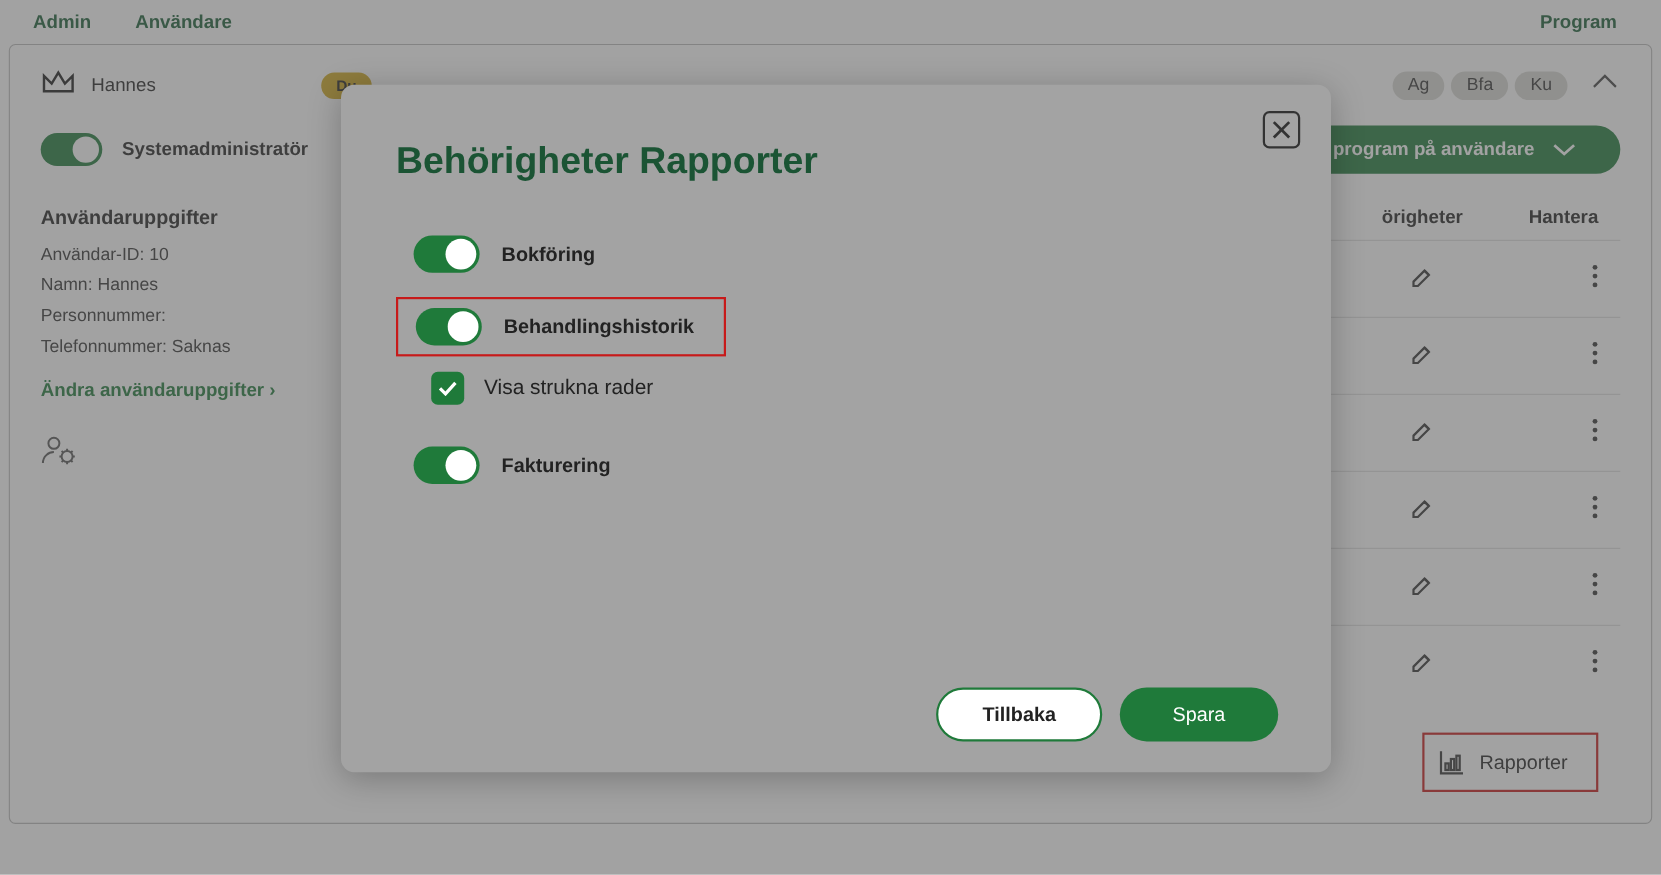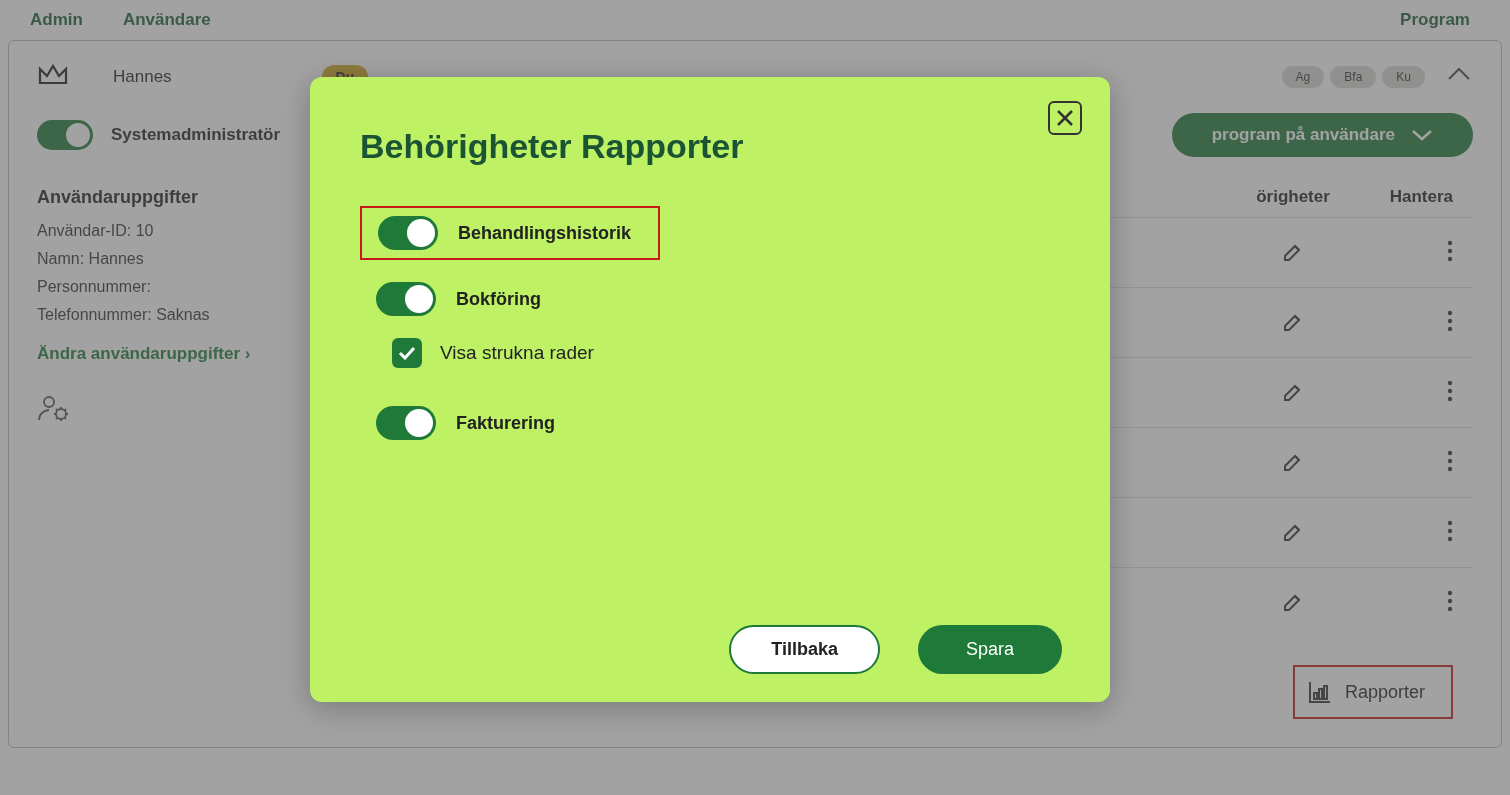--- a/index.html
+++ b/index.html
@@ -37,38 +37,38 @@
   .panel-header {
     display: flex;
     align-items: center;
     margin-bottom: 20px;
     position: relative;
   }
   .crown-icon svg { width: 32px; height: 28px; stroke: #1b1b1b; fill: none; stroke-width: 2.2; }
   .username {
     font-size: 17px;
     font-weight: 500;
-    margin-left: 44px;
+    margin-left: 14px;
     color: #222;
   }
   .pill-you {
     margin-left: 150px;
     background: #d1a91f;
     color: #222;
     border-radius: 999px;
     padding: 4px 14px;
     font-weight: 700;
     font-size: 14px;
   }
   .pill-gray {
     background: #d8d8d3;
     color: #333;
     border-radius: 999px;
     padding: 4px 14px;
-    font-size: 12px;
+    font-size: 16px;
     margin-left: 6px;
   }
   .chev-up {
     margin-left: 20px;
   }
   .chev-up svg { width: 28px; height: 20px; stroke: #444; fill: none; stroke-width: 2; }
   .header-right { margin-left: auto; display: flex; align-items: center; }
   .row2 { display: flex; align-items: center; margin-top: 8px; }
   .toggle {
     width: 56px; height: 30px; background: #1f7a3a; border-radius: 999px; position: relative;
@@ -117,22 +117,22 @@
   .bottom-link.highlight {
     border: 2.5px solid #c71a1a;
     padding: 12px  26px 12px 12px;
   }
 
   
   .overlay {
     position: absolute; inset: 0; background: rgba(85,85,85,0.55);
   }
   .modal {
-    position: absolute; top: 77px; left: 310px; width: 800px; height: 625px;
-    background: #bef264; border-radius: 12px; padding: 28px 32px 44px 50px;
+    position: absolute; top: 77px; left: 310px; width: 900px; height: 625px;
+    background: #a3a3a3; border-radius: 12px; padding: 28px 32px 44px 50px;
     box-shadow: 0 6px 30px rgba(0,0,0,0.25);
   }
   .close-btn {
     position: absolute; top: 24px; right: 28px; width: 34px; height: 34px;
     border: 2px solid #333; border-radius: 6px; display:flex; align-items:center; justify-content:center;
     cursor: pointer;
   }
   .close-btn svg { width: 18px; height: 18px; stroke: #333; stroke-width: 2.5; }
   .modal h1 {
     font-size: 34px; font-weight: 800; color: #1b5434; margin-top: 22px; margin-bottom: 40px;
@@ -147,21 +147,21 @@
   .perm-toggle { width: 60px; height: 34px; background: #1f7a3a; border-radius: 999px; position: relative; flex-shrink:0;}
   .perm-toggle .knob { width: 28px; height: 28px; background: #fff; border-radius: 50%; position: absolute; top: 3px; right: 3px;}
   .perm-label { font-weight: 700; font-size: 18px; color: #222; margin-left: 20px; }
   .sub-row { display: flex; align-items: center; margin-left: 32px; margin-bottom: 30px; }
   .checkbox {
     width: 30px; height: 30px; background: #1f7a3a; border-radius: 6px; display:flex; align-items:center; justify-content:center;
   }
   .checkbox svg { width: 18px; height: 14px; stroke: #fff; fill:none; stroke-width: 3; }
   .sub-label { font-size: 19px; margin-left: 18px; color: #222; }
   .modal-buttons {
-    position: absolute; bottom: 28px; right: 48px; display: flex; gap: 38px;
+    position: absolute; bottom: 28px; right: 48px; display: flex; gap: 16px;
   }
   .btn-outline {
     background: #fff; color: #222; border: 2px solid #1f7a3a; border-radius: 999px;
     padding: 12px 40px; font-weight: 700; font-size: 18px; cursor: pointer;
   }
   .btn-solid {
     background: #1f7a3a; color: #fff; border: none; border-radius: 999px;
     padding: 12px 48px; font-weight: 400; font-size: 18px; cursor: pointer;
   }
 </style>
@@ -316,32 +316,32 @@
 <div class="overlay"></div>
 <div class="modal">
   <div class="close-btn">
     <svg viewBox="0 0 18 18">
         <line x1="2" y1="2" x2="16" y2="16"></line>
         <line x1="16" y1="2" x2="2" y2="16"></line>
       </svg>
   </div>
   <h1>Behörigheter Rapporter</h1>
 
+  <div class="perm-row">
+    <div class="perm-toggle">
+        <div class="knob"></div>
+      </div>
+    <span class="perm-label">Bokföring</span>
+  </div>
+
   <div class="perm-row highlight">
     <div class="perm-toggle">
         <div class="knob"></div>
       </div>
     <span class="perm-label">Behandlingshistorik</span>
-  </div>
-
-  <div class="perm-row">
-    <div class="perm-toggle">
-        <div class="knob"></div>
-      </div>
-    <span class="perm-label">Bokföring</span>
   </div>
   <div class="sub-row">
     <div class="checkbox">
       <svg viewBox="0 0 18 14">
           <polyline points="2,7 7,12 16,2"></polyline>
         </svg>
     </div>
     <span class="sub-label">Visa strukna rader</span>
   </div>
 

